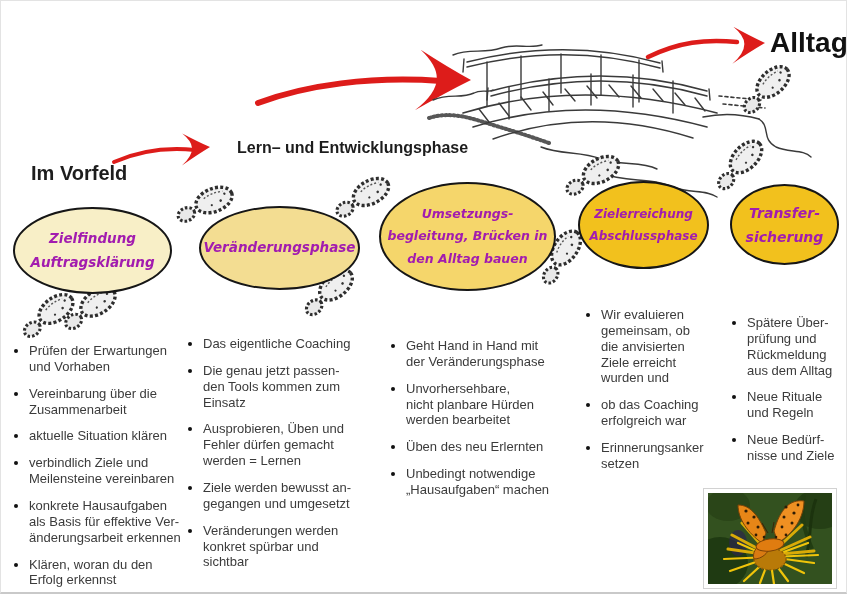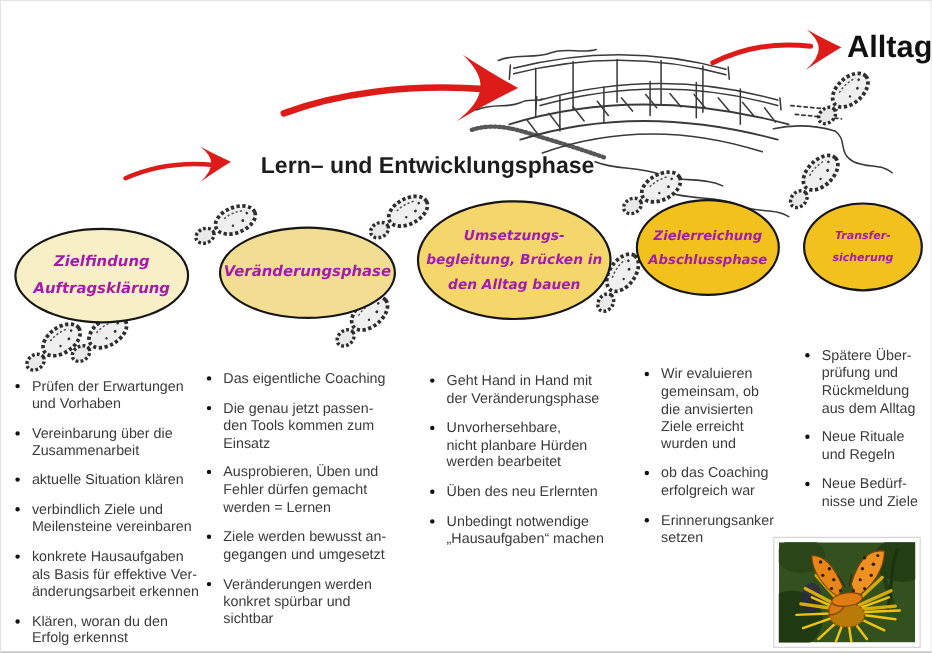--- a/index.html
+++ b/index.html
@@ -3,46 +3,46 @@
 <meta charset="utf-8">
 <style>
   html,body{margin:0;padding:0;background:#fff;}
   #canvas{
     position:relative;width:847px;height:594px;background:#ffffff;
     border:1px solid #e3e3e3;border-bottom:2px solid #c9c9c9;box-sizing:border-box;
     font-family:"Liberation Sans",sans-serif;overflow:hidden;
   }
   .hdr{position:absolute;font-weight:600;color:#1d1d1d;white-space:nowrap;}
   .hdr-vorfeld{left:30px;top:161px;font-size:20px;}
-  .hdr-lern{left:236px;top:138px;font-size:21px;}
+  .hdr-lern{left:236px;top:138px;font-size:16px;}
   .hdr-alltag{left:769px;top:26px;font-size:28px;color:#111;}
   #scene{position:absolute;left:0;top:0;pointer-events:none;}
   .bubble{
     position:absolute;border:2.5px solid #161616;border-radius:50%;
     display:flex;flex-direction:column;align-items:center;justify-content:center;
     text-align:center;font-family:"DejaVu Sans",sans-serif;font-style:italic;font-weight:bold;
     color:#a21caf;
   }
   .bubble .phase-line{line-height:1.0;padding:5px 0;}
   .b1{left:12px;top:206px;width:155px;height:83px;background:#f8efc7;font-size:13.5px;}
   .b2{left:198px;top:205px;width:157px;height:80px;background:#f3dd92;font-size:13.5px;font-style:italic;}
   .b3{left:378px;top:181px;width:173px;height:105px;background:#f5d66b;font-size:12.5px;}
   .b4{left:577px;top:180px;width:127px;height:84px;background:#f2c11d;font-size:12px;}
-  .b5{left:729px;top:183px;width:105px;height:77px;background:#f2c11d;font-size:10px;}
+  .b5{left:729px;top:183px;width:105px;height:77px;background:#f2c11d;font-size:14px;}
   .notes{position:absolute;}
   .notes ul{list-style:disc;margin:0;padding-left:16px;}
   .notes li{
     white-space:pre-line;font-size:13px;line-height:1.22;color:#3b3b3b;
     margin-bottom:11px;
   }
   .notes li::marker{color:#111;}
   .c1{left:12px;top:342px;width:168px;}
   .c2{left:186px;top:335px;width:165px;}
   .c3{left:389px;top:337px;width:163px;}
-  .c4{left:584px;top:331px;width:125px;}
+  .c4{left:584px;top:306px;width:125px;}
   .c5{left:730px;top:314px;width:112px;}
   .photo{
     position:absolute;left:702px;top:487px;width:134px;height:101px;
     background:#fff;border:1px solid #d2d2d2;box-sizing:border-box;padding:4px;
   }
   .photo svg{display:block;}
 </style>
 </head>
 <body>
 
@@ -111,20 +111,21 @@
       <use href="#fp" transform="translate(97,301) rotate(-33)"></use>
       <use href="#fp" transform="translate(370,191) rotate(-28)"></use>
       <use href="#fp" transform="translate(335,284) rotate(-40)"></use>
       <use href="#fp" transform="translate(600,169) rotate(-28)"></use>
       <use href="#fp" transform="translate(565,247) rotate(-55)"></use>
       <use href="#fp" transform="translate(745,156) rotate(-45)"></use>
       <use href="#fp" transform="translate(772,81) rotate(-42)"></use>
     </g>
   </svg>
 
+  <div class="hdr hdr-vorfeld">Im Vorfeld</div>
   <div class="hdr hdr-lern">Lern– und Entwicklungsphase</div>
   <div class="hdr hdr-alltag">Alltag</div>
 
   <div class="bubble b1">
       <div class="phase-line">Zielfindung</div>
       <div class="phase-line">Auftragsklärung</div>
     </div>
   <div class="bubble b2">
       <div class="phase-line">Veränderungsphase</div>
     </div>

